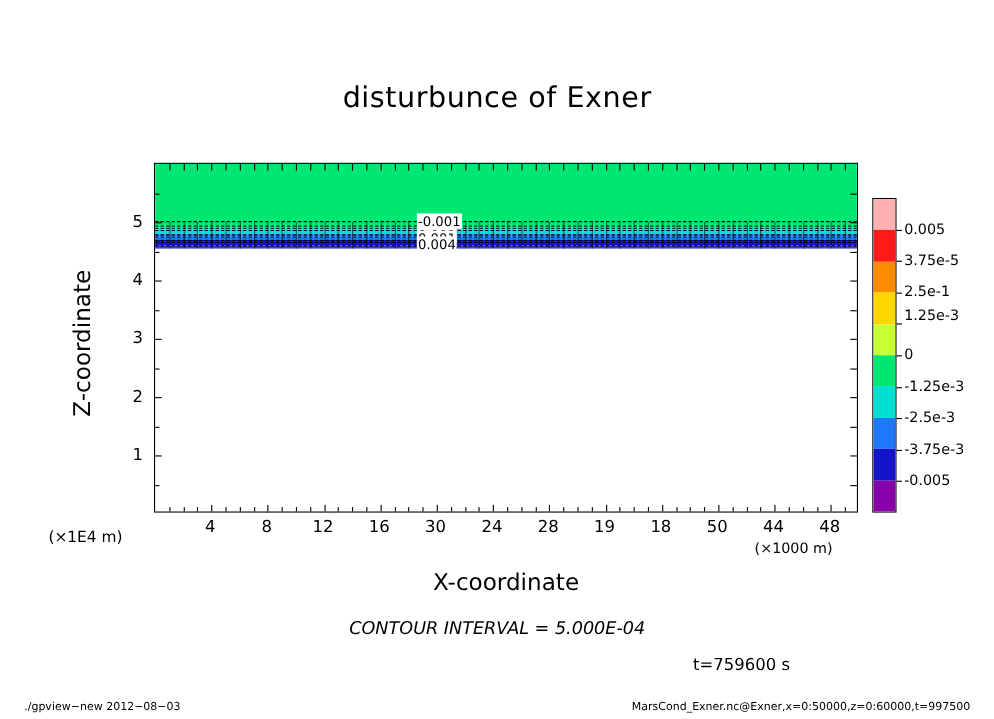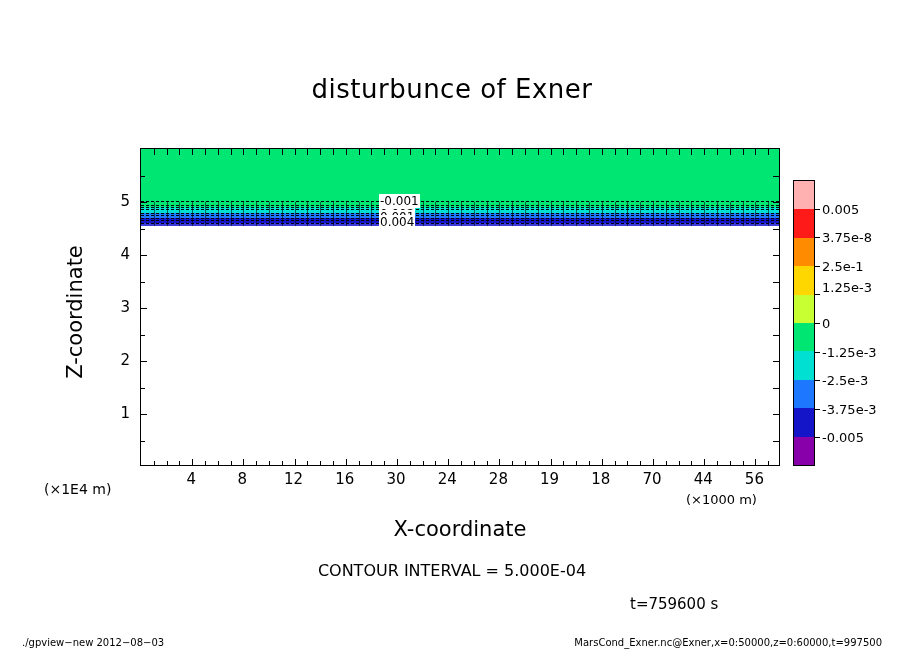--- a/index.html
+++ b/index.html
@@ -45,21 +45,21 @@
   .clabel{position:absolute;font-size:12px;color:#000;background:#fff;padding:0 1px;}
   
   #colorbar{
     left:793px;top:180px;width:22px;height:286px;border:1px solid #000;
     box-sizing:border-box;overflow:hidden;
   }
   .cb-cell{width:100%;}
   .cb-label{position:absolute;left:822px;font-size:13px;color:#000;transform:translateY(-50%);}
   .cb-tick{position:absolute;left:815px;width:5px;height:1px;background:#000;}
   
-  #contour-interval{left:0;top:561px;width:904px;text-align:center;font-size:16px;color:#000;}
+  #contour-interval{left:0;top:561px;width:904px;text-align:center;font-size:16px;color:#000;font-style:italic;}
   #time-label{left:630px;top:595px;font-size:15px;color:#000;}
   #footer-left{left:22px;top:637px;font-size:10px;color:#000;}
   #footer-right{right:22px;top:637px;font-size:10px;color:#000;text-align:right;}
 </style>
 </head>
 <body>
 
 <div class="abs" id="title">disturbunce of Exner</div>
 
 <div class="abs" id="plot-frame">
@@ -261,23 +261,23 @@
 <div id="tick-label-layer">
     <div class="xlabel-tick abs" style="left: 191.2px;">4</div>
     <div class="xlabel-tick abs" style="left: 242.4px;">8</div>
     <div class="xlabel-tick abs" style="left: 293.6px;">12</div>
     <div class="xlabel-tick abs" style="left: 344.8px;">16</div>
     <div class="xlabel-tick abs" style="left: 396px;">30</div>
     <div class="xlabel-tick abs" style="left: 447.2px;">24</div>
     <div class="xlabel-tick abs" style="left: 498.4px;">28</div>
     <div class="xlabel-tick abs" style="left: 549.6px;">19</div>
     <div class="xlabel-tick abs" style="left: 600.8px;">18</div>
-    <div class="xlabel-tick abs" style="left: 652px;">70</div>
+    <div class="xlabel-tick abs" style="left: 652px;">50</div>
     <div class="xlabel-tick abs" style="left: 703.2px;">44</div>
-    <div class="xlabel-tick abs" style="left: 754.4px;">56</div>
+    <div class="xlabel-tick abs" style="left: 754.4px;">48</div>
     <div class="ylabel-tick abs" style="left: 106px; top: 413px;">1</div>
     <div class="ylabel-tick abs" style="left: 106px; top: 360px;">2</div>
     <div class="ylabel-tick abs" style="left: 106px; top: 307px;">3</div>
     <div class="ylabel-tick abs" style="left: 106px; top: 254px;">4</div>
     <div class="ylabel-tick abs" style="left: 106px; top: 201px;">5</div>
   </div>
 <div class="abs" id="x-axis-title">X-coordinate</div>
 <div class="abs" id="y-axis-title">Z-coordinate</div>
 <div class="abs" id="x-unit">(×1000 m)</div>
 <div class="abs" id="z-unit">(×1E4 m)</div>
@@ -290,21 +290,21 @@
     <div class="cb-cell" style="height: 10%; background: rgb(200, 255, 50);"></div>
     <div class="cb-cell" style="height: 10%; background: rgb(0, 230, 115);"></div>
     <div class="cb-cell" style="height: 10%; background: rgb(0, 224, 210);"></div>
     <div class="cb-cell" style="height: 10%; background: rgb(30, 120, 255);"></div>
     <div class="cb-cell" style="height: 10%; background: rgb(20, 20, 200);"></div>
     <div class="cb-cell" style="height: 10%; background: rgb(136, 0, 170);"></div>
   </div>
 <div id="colorbar-labels">
     <div class="cb-label" style="top: 208.6px;">0.005</div>
     <div class="cb-tick" style="top: 208.6px;"></div>
-    <div class="cb-label" style="top: 237.2px;">3.75e-8</div>
+    <div class="cb-label" style="top: 237.2px;">3.75e-5</div>
     <div class="cb-tick" style="top: 237.2px;"></div>
     <div class="cb-label" style="top: 265.8px;">2.5e-1</div>
     <div class="cb-tick" style="top: 265.8px;"></div>
     <div class="cb-label" style="top: 287px;">1.25e-3</div>
     <div class="cb-tick" style="top: 294.4px;"></div>
     <div class="cb-label" style="top: 323px;">0</div>
     <div class="cb-tick" style="top: 323px;"></div>
     <div class="cb-label" style="top: 351.6px;">-1.25e-3</div>
     <div class="cb-tick" style="top: 351.6px;"></div>
     <div class="cb-label" style="top: 380.2px;">-2.5e-3</div>

